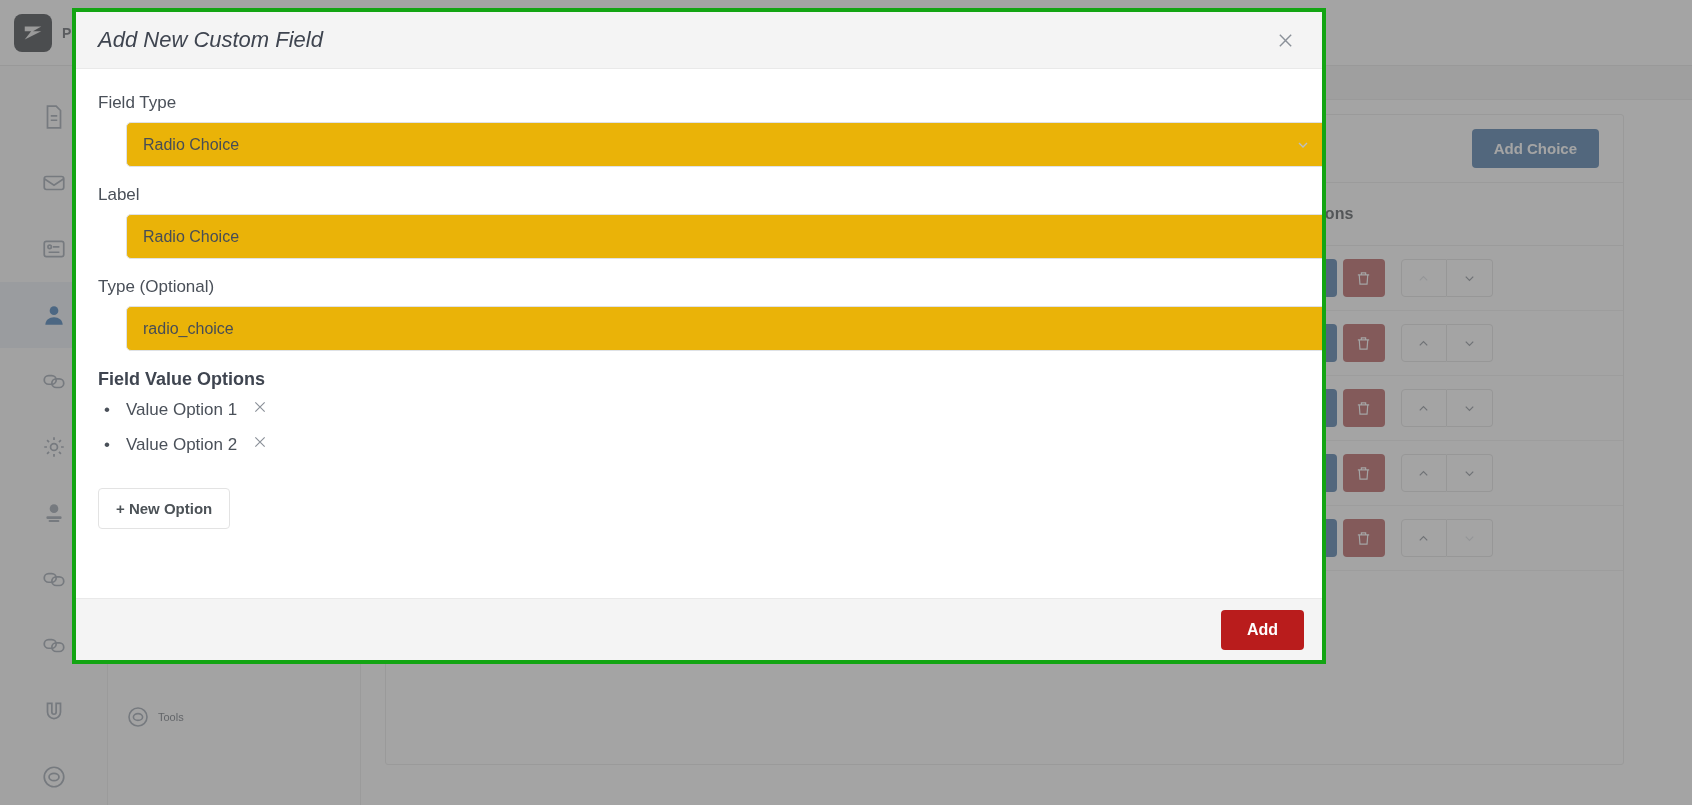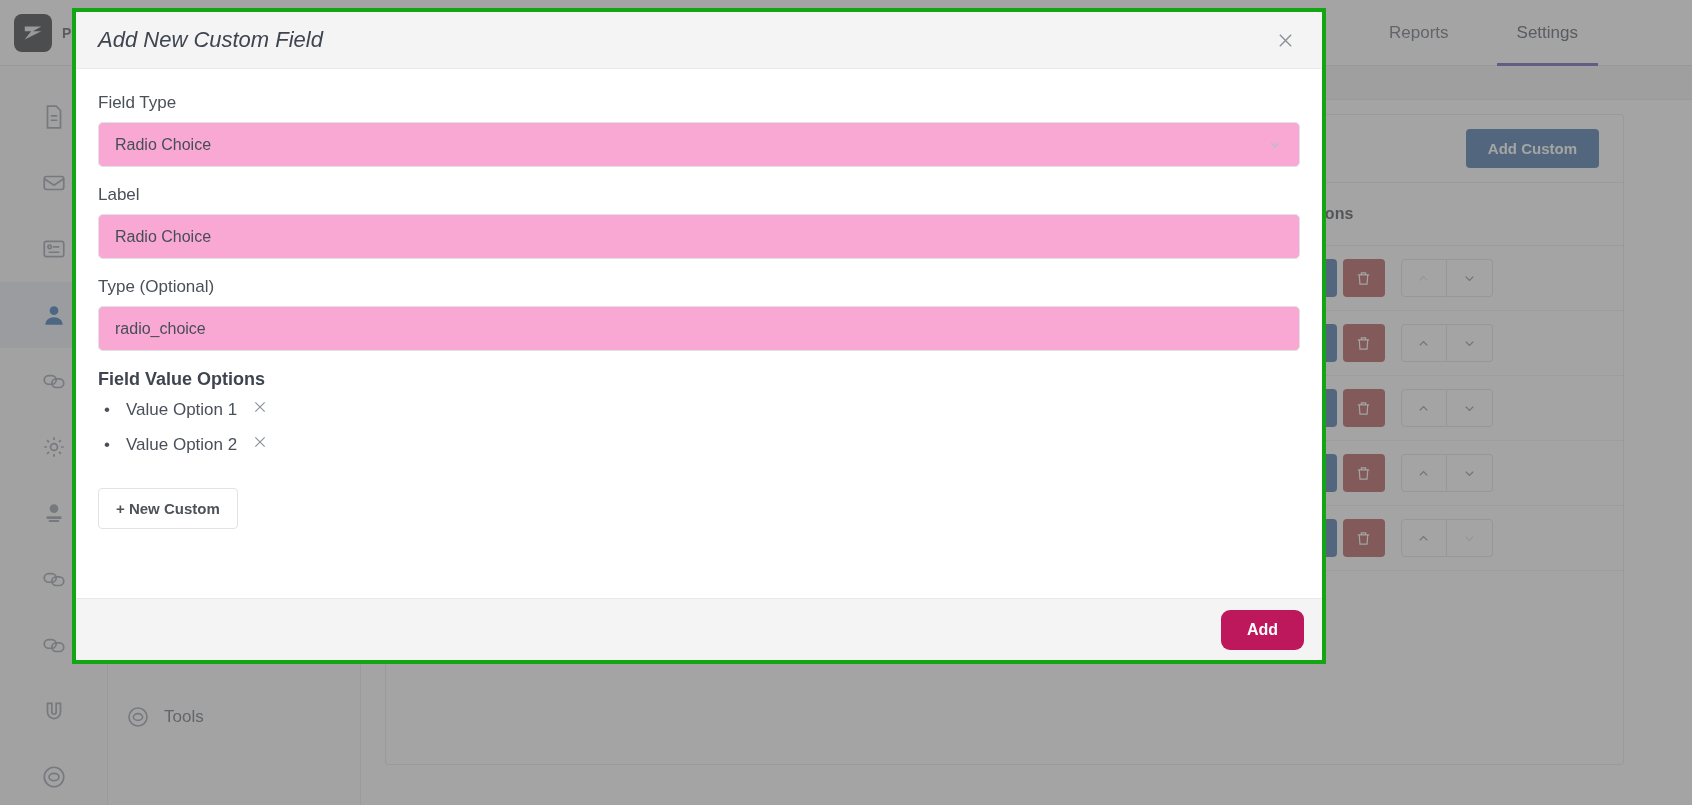--- a/index.html
+++ b/index.html
@@ -51,22 +51,22 @@
   }
   .side-item.active { background: #e9edf3; color: #3d79b5; }
   .side-item svg { width: 26px; height: 26px; }
 
   .bg-sidelabels {
     position: absolute; left: 108px; top: 66px; width: 253px; bottom: 0;
     background: #fdfdfd; border-right: 1px solid #ececec;
   }
   .side-label-row {
     position: absolute; left: 0; right: 0; height: 46px;
-    display: flex; align-items: center; gap: 14px; padding-left: 18px;
-    font-size: 17px; color: #6e747c;
+    display: flex; align-items: center; gap: 8px; padding-left: 18px;
+    font-size: 11px; color: #6e747c;
   }
   .side-label-row svg { width: 24px; height: 24px; color: #9aa2ad; }
 
   
   .bg-main { position: absolute; left: 361px; top: 66px; right: 0; bottom: 0; background: #ffffff; }
   .bg-main-head {
     position: absolute; left: 0; right: 0; top: 0; height: 34px; background: #f3f3f3;
     border-bottom: 1px solid #e9e9e9;
   }
   .bg-card {
@@ -123,22 +123,22 @@
     display: flex; align-items: center; justify-content: center; color: #8b9199;
   }
   .modal-close svg { width: 17px; height: 17px; }
 
   .modal-body { padding: 24px 22px 0 22px; height: 549px; overflow: hidden; }
 
   .fld-label { font-size: 17px; color: #4a5059; font-weight: 400; margin-bottom: 9px; }
 
   .fld-control {
     width: 100%; height: 45px; border: 1px solid #dfe2e6; border-radius: 5px;
-    background: #f9a8d4; display: flex; align-items: center; padding: 0 16px;
-    font-size: 16px; color: #474d56; margin-bottom: 18px; position: relative;
+    background: #eab308; display: flex; align-items: center; padding: 0 16px;
+    font-size: 16px; color: #474d56; margin-bottom: 18px; position: relative; margin-left: 28px;
   }
   .fld-control.select { padding-right: 40px; }
   .chev {
     position: absolute; right: 16px; top: 50%; transform: translateY(-50%);
     color: #b9bfc7; width: 16px; height: 16px; display: flex;
   }
   .chev svg { width: 16px; height: 16px; }
 
   .helper { font-size: 15px; color: #6f757d; margin: -6px 0 26px 2px; }
 
@@ -158,44 +158,40 @@
     margin-top: 18px; background: #fff; border: 1px solid #e3e3e3; border-radius: 4px;
     padding: 11px 17px; font-size: 15px; font-weight: 700; color: #4c5257;
   }
 
   .modal-footer {
     position: absolute; left: 0; right: 0; bottom: 0; height: 62px;
     background: #f4f4f4; border-top: 1px solid #e9e9e9;
     display: flex; align-items: center; justify-content: flex-end; padding-right: 18px;
   }
   .add-btn {
-    background: #be185d; color: #fff; border: none; border-radius: 9px;
+    background: #b91c1c; color: #fff; border: none; border-radius: 4px;
     font-size: 16px; font-weight: 700; padding: 11px 26px;
   }
 </style>
 </head>
 <body>
 
 <div id="app">
 
   <div class="bg-layer">
 
     <div class="bg-topbar">
       <div class="brand">
         <span class="brand-logo">
           <svg viewBox="0 0 24 24" fill="#e8e8e8">
               <path d="M3 5h18l-9 5h9l-18 9 7-9H3z"></path>
             </svg>
         </span>
         <span class="brand-name">Pr</span>
       </div>
-      <div class="topnav">
-        <div class="topnav-item">Reports</div>
-        <div class="topnav-item active">Settings</div>
-      </div>
     </div>
 
     <div class="bg-sidebar">
       <div class="side-item">
         <svg viewBox="0 0 24 24" fill="none" stroke="currentColor" stroke-width="1.6">
             <path d="M6 2h8l4 4v16H6z"></path>
             <path d="M9 11h6M9 15h6"></path>
           </svg>
       </div>
       <div class="side-item">
@@ -268,21 +264,21 @@
             <ellipse cx="12" cy="12" rx="4.6" ry="3.4"></ellipse>
           </svg>
         <span>Tools</span>
       </div>
     </div>
 
     <div class="bg-main">
       <div class="bg-main-head"></div>
       <div class="bg-card">
         <div class="bg-card-toolbar">
-          <button class="add-field-btn">Add Custom</button>
+          <button class="add-field-btn">Add Choice</button>
         </div>
         <table class="bg-table">
           <thead>
             <tr>
               <th style="width:72%"></th>
               <th>Actions</th>
             </tr>
           </thead>
           <tbody id="rows-body">
               <tr>
@@ -484,20 +480,20 @@
           <li class="opt-row">
             <span>Value Option 2</span>
             <span class="opt-x">
               <svg viewBox="0 0 24 24" fill="none" stroke="currentColor" stroke-width="2">
                 <path d="M4 4l16 16M20 4L4 20"></path>
               </svg>
             </span>
           </li>
         </ul>
 
-      <button class="new-opt-btn">+ New Custom</button>
+      <button class="new-opt-btn">+ New Option</button>
     </div>
 
     <div class="modal-footer">
       <button class="add-btn">Add</button>
     </div>
   </div>
 </div>
 
 </body></html>

